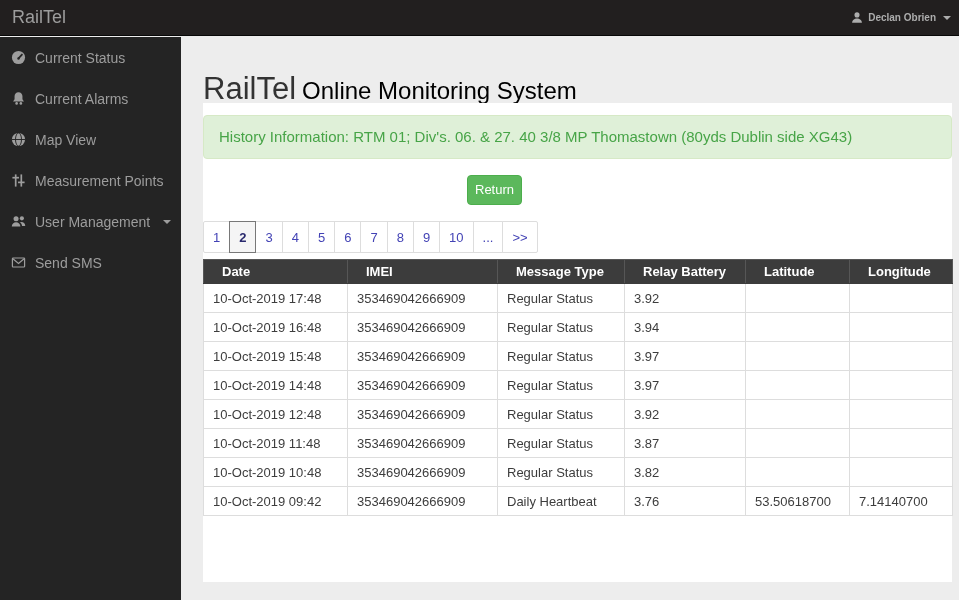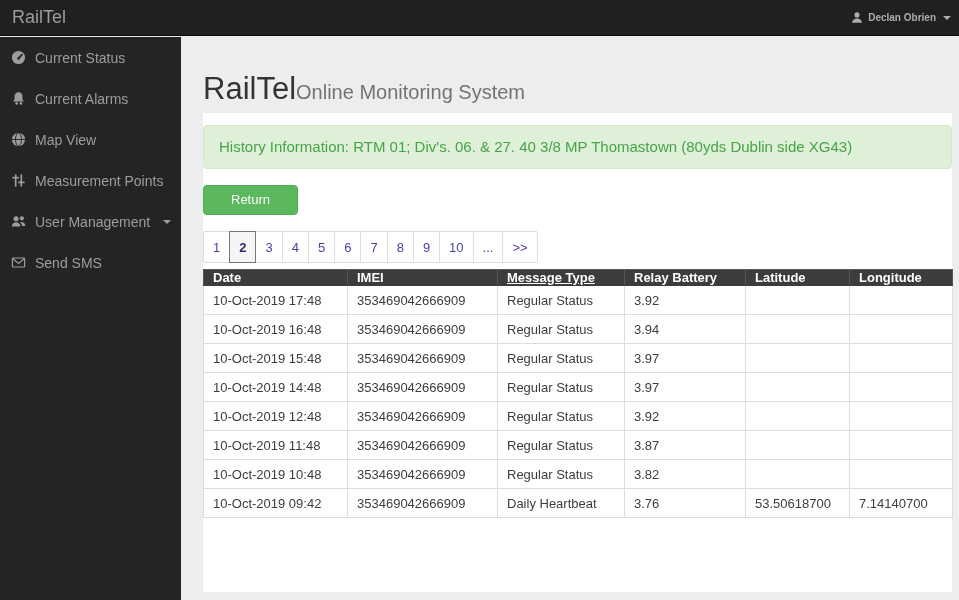--- a/index.html
+++ b/index.html
@@ -51,39 +51,39 @@
     border-top: 4px solid #9d9d9d;
   }
 
   
   .main { position: absolute; top: 37px; left: 181px; width: 778px; height: 563px; }
   .page-title {
     position: absolute; top: 33px; left: 22px;
     font-weight: normal; white-space: nowrap;
   }
   .page-title .t-main { font-size: 31px; color: #333; }
-  .page-title .t-sub  { font-size: 20px; color: #737373; margin-left: 0; }
+  .page-title .t-sub  { font-size: 24px; color: #000000; margin-left: 6px; }
 
   .panel {
-    position: absolute; top: 76px; left: 22px; width: 749px; height: 479px;
+    position: absolute; top: 66px; left: 22px; width: 749px; height: 479px;
     background: #ffffff; padding-top: 12px;
   }
 
   .banner {
     height: 44px; border: 1px solid #d6e9c6; border-radius: 4px;
     background: #dff0d8; color: #47a447;
     font-size: 15px; line-height: 42px; padding-left: 15px;
     overflow: hidden; white-space: nowrap;
   }
 
   .return-row { margin-top: 16px; height: 30px; }
   .btn-return {
-    display: inline-block;
+    margin-left: 264px; display: inline-block;
     background: #5cb85c; border: 1px solid #4cae4c; border-radius: 4px;
-    color: #fff; font-size: 13px; padding: 7px 27px; line-height: 14px;
+    color: #fff; font-size: 13px; padding: 7px 7px; line-height: 14px;
     cursor: pointer; font-family: "Liberation Sans", sans-serif;
   }
 
   .pagination {
     margin-top: 16px; display: inline-flex; list-style: none;
   }
   .pagination li {
     min-width: 27px; height: 32px; padding: 0 9px;
     display: flex; align-items: center; justify-content: center;
     border: 1px solid #ddd; margin-left: -1px;
@@ -95,21 +95,21 @@
     background: #f5f5f5; border-color: #787878; color: #2a2a6e;
     font-weight: bold; z-index: 2; position: relative;
   }
 
   table.data {
     margin-top: 6px; width: 749px; border-collapse: collapse; table-layout: fixed;
     font-size: 13px;
   }
   table.data th {
     background: #3c3c3c; color: #fff; text-align: left;
-    height: 16px; padding: 0 9px; font-size: 13px;
+    height: 24px; padding: 0 18px; font-size: 13px;
     border: 1px solid #565656; border-bottom: 1px solid #3c3c3c;
     overflow: hidden; white-space: nowrap;
   }
   table.data td {
     height: 29px; padding: 0 9px; color: #3d3d3d;
     border: 1px solid #ddd; background: #fff;
     overflow: hidden; white-space: nowrap;
   }
 </style>
 </head>
@@ -233,21 +233,21 @@
         <li>10</li>
         <li>...</li>
         <li>&gt;&gt;</li>
       </ul>
 
     <table class="data">
       <thead>
           <tr id="table-head-row">
             <th style="width: 144px;">Date</th>
             <th style="width: 150px;">IMEI</th>
-            <th style="width: 127px; text-decoration: underline;">Message Type</th>
+            <th style="width: 127px;">Message Type</th>
             <th style="width: 121px;">Relay Battery</th>
             <th style="width: 104px;">Latitude</th>
             <th style="width: 103px;">Longitude</th>
           </tr>
         </thead>
       <tbody id="table-body">
           <tr>
             <td>10-Oct-2019 17:48</td>
             <td>353469042666909</td>
             <td>Regular Status</td>

